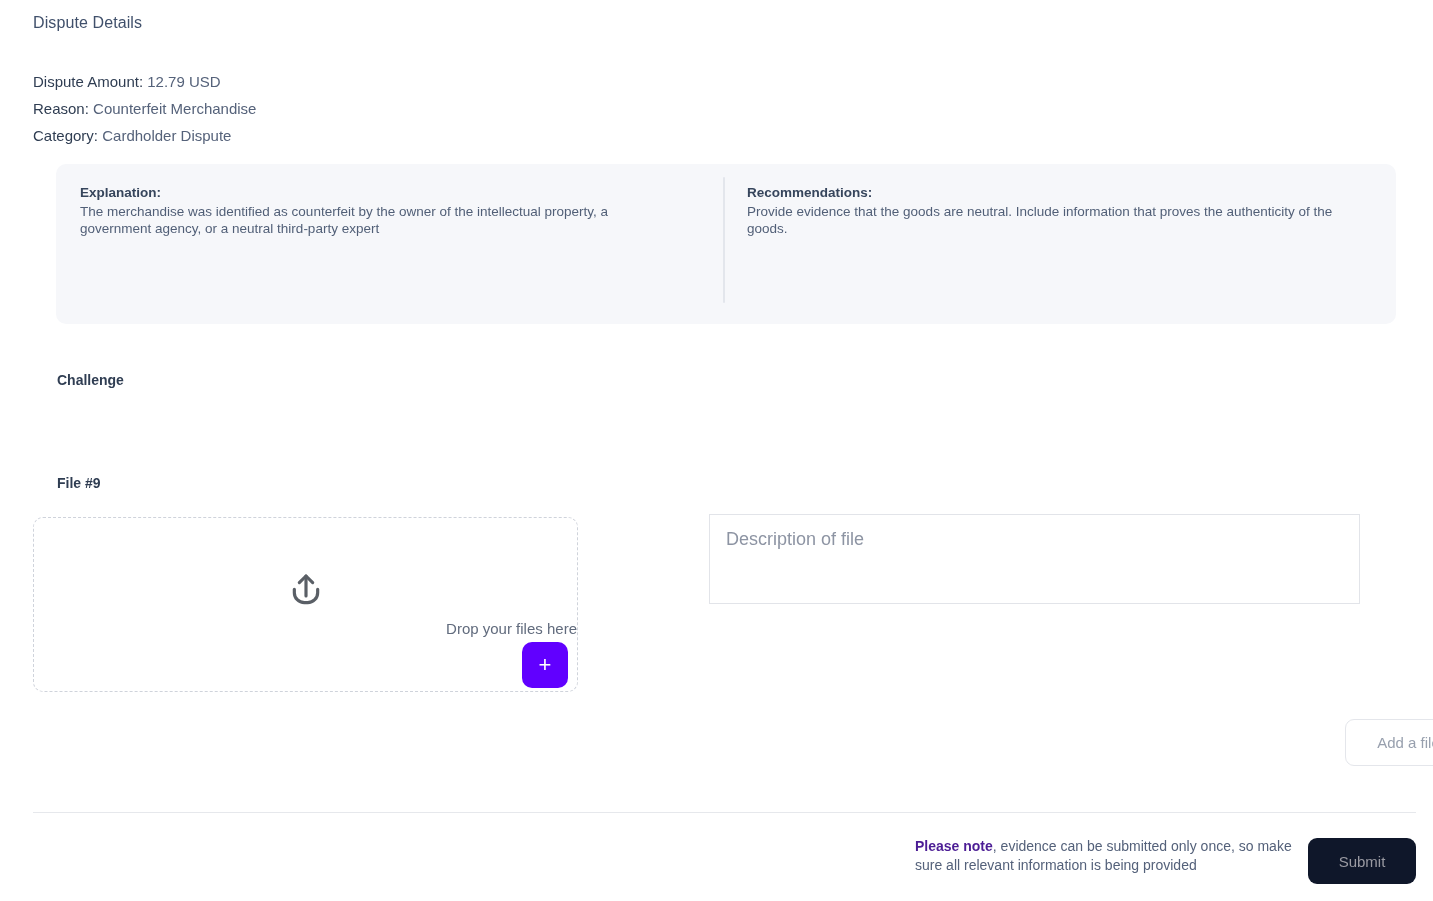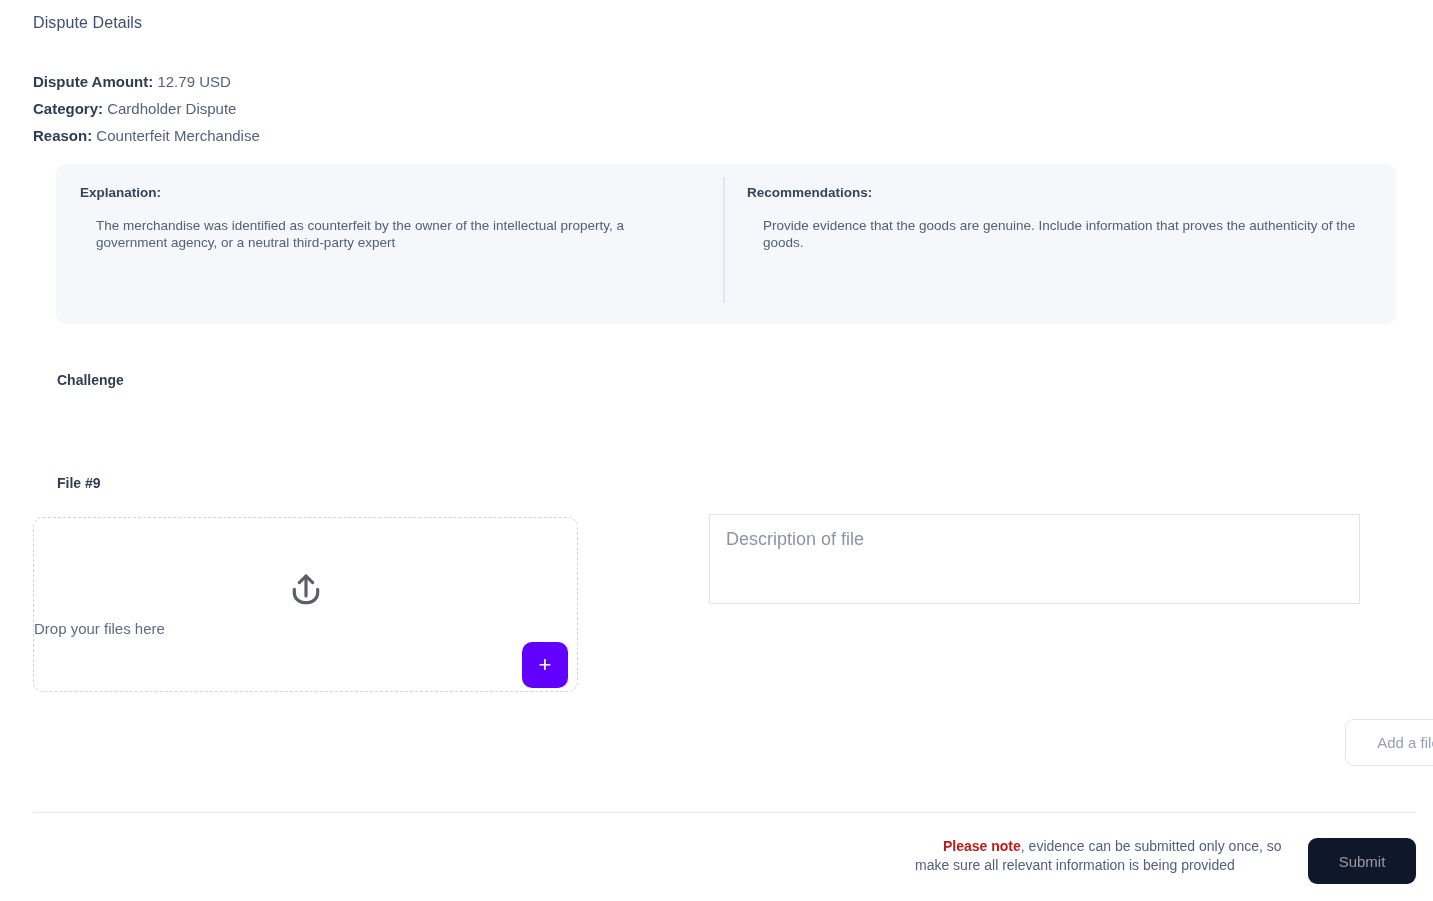--- a/index.html
+++ b/index.html
@@ -39,21 +39,21 @@
     position: absolute;
     left: 33px;
     top: 68px;
     font-size: 15px;
     line-height: 27px;
   }
   .meta-row {
     white-space: nowrap;
   }
   .meta-label {
-    font-weight: 700;
+    font-weight: 400;
     color: #2f3d52;
   }
   .meta-value {
     font-weight: 400;
     color: #55627a;
   }
 
   
   .info-panel {
     position: absolute;
@@ -92,21 +92,21 @@
     font-weight: 700;
     color: #36455c;
     margin: 0 0 2px 0;
     line-height: 17px;
   }
   .info-text {
     font-size: 13.5px;
     font-weight: 400;
     color: #515f77;
     line-height: 17px;
-    margin: 16px;
+    margin: 0;
     max-width: 600px;
   }
   .info-col.right .info-text {
     max-width: 625px;
   }
 
   
   .section-label {
     position: absolute;
     font-size: 14px;
@@ -154,21 +154,21 @@
     box-sizing: border-box;
     border: 1px dashed #cfd3db;
     border-radius: 10px;
     background: #ffffff;
   }
   .dz-inner {
     position: absolute;
     left: 0;
     right: 0;
     top: 53px;
-    text-align: left;
+    text-align: right;
   }
   .dz-icon {
     display: block;
     margin: 0 auto;
     width: 40px;
     height: 40px;
   }
   .dz-text {
     display: block;
     margin-top: 8px;
@@ -250,22 +250,21 @@
     position: absolute;
     left: 915px;
     top: 837px;
     width: 380px;
     font-size: 14px;
     line-height: 19px;
     color: #54617a;
   }
   .please-note b {
     font-weight: 700;
-    color: #b91c1c;
-    margin-left: 28px;
+    color: #4c1d95;
   }
   .submit-button {
     position: absolute;
     left: 1308px;
     top: 838px;
     width: 108px;
     height: 46px;
     box-sizing: border-box;
     border: none;
     border-radius: 9px;
@@ -282,38 +281,38 @@
 <div class="page">
 
   <div class="page-title">Dispute Details</div>
 
   <div class="meta-block">
     <div class="meta-row">
       <span class="meta-label">Dispute Amount:</span>
       <span class="meta-value">12.79 USD</span>
     </div>
     <div class="meta-row">
+      <span class="meta-label">Reason:</span>
+      <span class="meta-value">Counterfeit Merchandise</span>
+    </div>
+    <div class="meta-row">
       <span class="meta-label">Category:</span>
       <span class="meta-value">Cardholder Dispute</span>
-    </div>
-    <div class="meta-row">
-      <span class="meta-label">Reason:</span>
-      <span class="meta-value">Counterfeit Merchandise</span>
     </div>
   </div>
 
   <div class="info-panel">
     <div class="info-col left">
       <div class="info-heading">Explanation:</div>
       <div class="info-text">The merchandise was identified as counterfeit by the owner of the intellectual property, a government agency, or a neutral third-party expert</div>
     </div>
     <div class="info-divider"></div>
     <div class="info-col right">
       <div class="info-heading">Recommendations:</div>
-      <div class="info-text">Provide evidence that the goods are genuine. Include information that proves the authenticity of the goods.</div>
+      <div class="info-text">Provide evidence that the goods are neutral. Include information that proves the authenticity of the goods.</div>
     </div>
   </div>
 
   <div class="section-label challenge-label">Challenge</div>
 
   <div class="section-label file-label">File #9</div>
 
   <div class="dropzone">
     <div class="dz-inner">
       <svg class="dz-icon" viewBox="0 0 24 24" fill="none" stroke="#5a5f66" stroke-width="1.9" stroke-linecap="round" stroke-linejoin="round">

